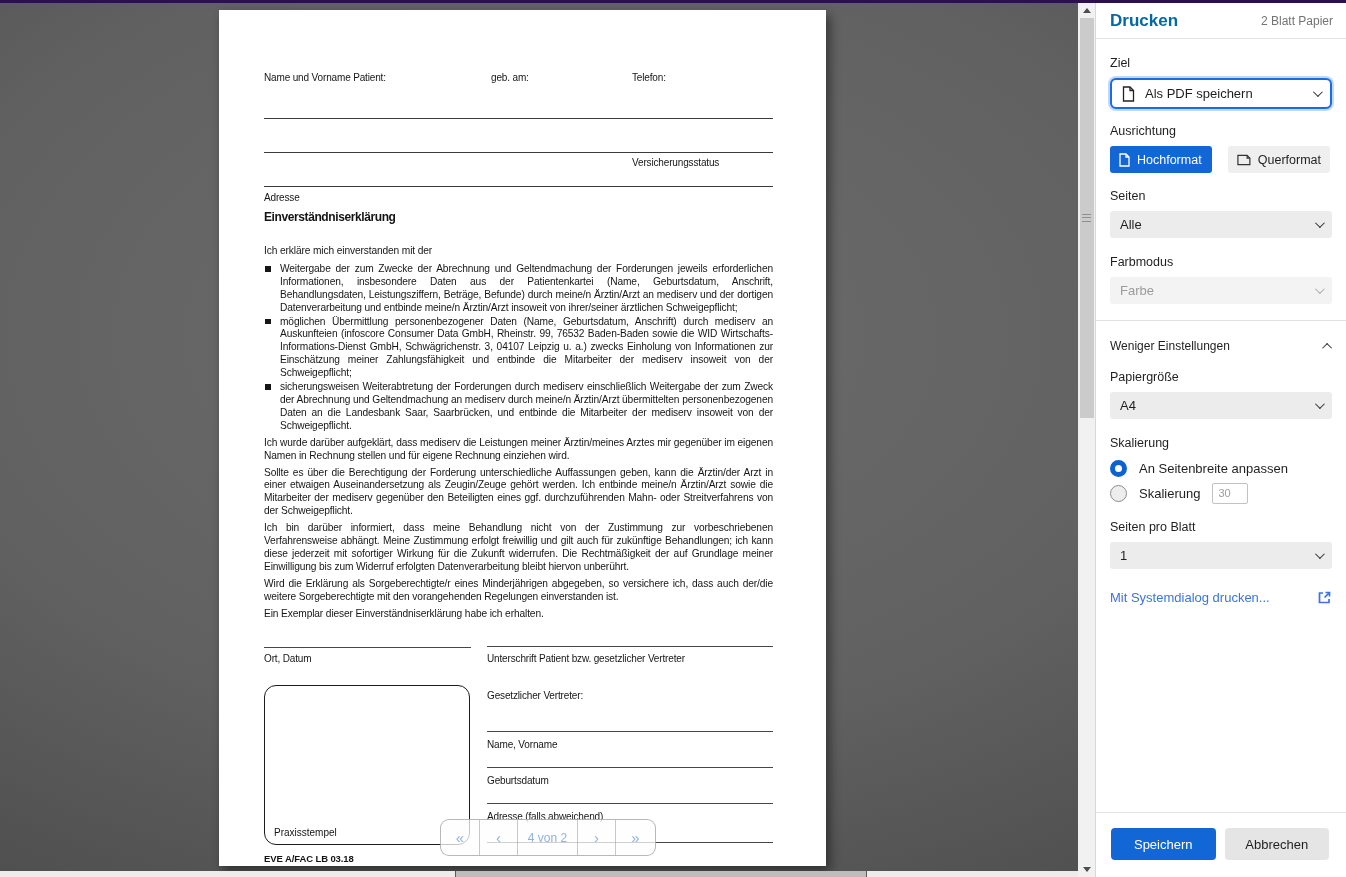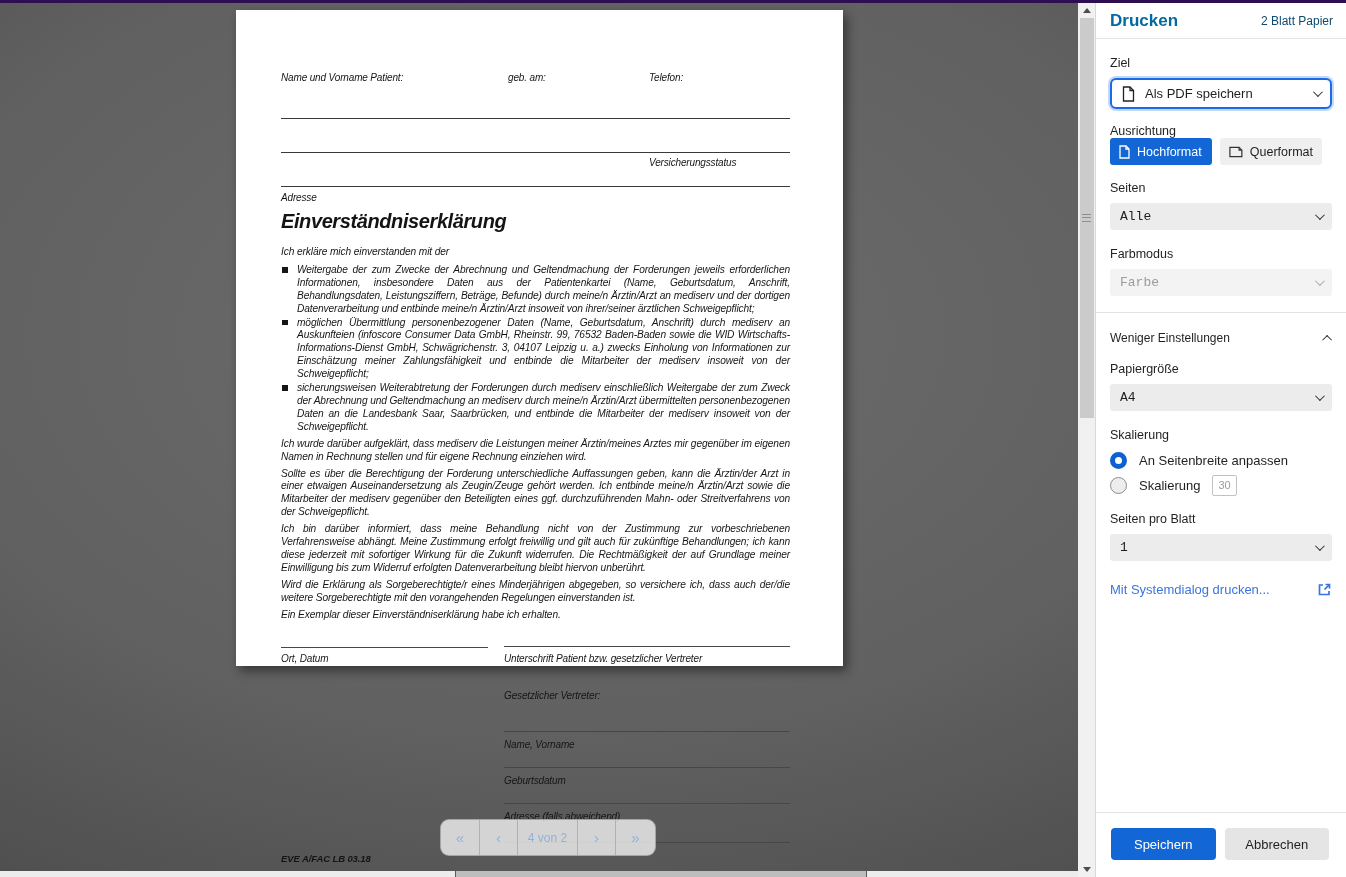--- a/index.html
+++ b/index.html
@@ -6,28 +6,28 @@
   html,body { width:1346px; height:877px; overflow:hidden; }
   body { position:relative; font-family:"Liberation Sans", sans-serif; background:#000; }
 
   
   #top-edge { position:absolute; left:0; top:0; width:1346px; height:3px; background:#2b0f4e; }
 
   
   #preview { position:absolute; left:0; top:3px; width:1078px; height:874px;
     background: radial-gradient(ellipse 130% 100% at 52% 38%, #6c6c6c 0%, #616161 45%, #4a4a4a 82%, #383838 100%); }
 
-  #paper { position:absolute; left:236px; top:7px; width:607px; height:656px; background:#fff;
-    box-shadow: 4px 5px 10px rgba(0,0,0,0.45); color:#141414;font-style:italic; }
+  #paper { position:absolute; left:219px; top:7px; width:607px; height:856px; background:#fff;
+    box-shadow: 4px 5px 10px rgba(0,0,0,0.45); color:#141414; }
 
   .p-label { position:absolute; font-size:10px; letter-spacing:-0.15px; color:#161616; white-space:nowrap; }
   .p-line  { position:absolute; height:1.3px; background:#3a3a3a; }
 
   #doc-flow { position:absolute; left:45px; top:200px; width:509px; }
-  #doc-flow h1 { font-size:20px; letter-spacing:-0.4px; font-weight:700; margin-bottom:13px; }
+  #doc-flow h1 { font-size:12px; letter-spacing:-0.4px; font-weight:700; margin-bottom:21px; }
   .doc-p, #doc-flow li { font-size:10.2px; line-height:12.9px; letter-spacing:-0.12px; text-align:justify; color:#161616; }
   #doc-intro { margin-bottom:5px; }
   #doc-flow ul { list-style:none; margin-bottom:3px; }
   #doc-flow li { position:relative; padding-left:16px; margin-bottom:1px; }
   #doc-flow li::before { content:""; position:absolute; left:1px; top:3.2px; width:5.6px; height:5.6px; background:#161616; }
   .doc-p { margin-top:4px; }
 
   .sigline { position:absolute; height:1.2px; background:#474747; }
   #stamp-box { position:absolute; left:45px; top:675px; width:206px; height:160px;
     border:1.4px solid #1c1c1c; border-radius:12px; }
@@ -56,72 +56,72 @@
   
   #hscroll { position:absolute; left:0; top:868px; width:1078px; height:6px; background:#ececec; }
   #hthumb { position:absolute; left:455px; top:0; width:412px; height:6px; background:#bdbdbd;
     border-left:1px solid #5a5a5a; border-right:1px solid #5a5a5a; }
 
   
   #dialog { position:absolute; left:1095px; top:3px; width:251px; height:874px; background:#fff;
     border-left:1px solid #d8d8d8; color:#1f1f1f; }
   .dlg-header { height:36px; display:flex; align-items:center; padding:0 13px 0 14px; border-bottom:1px solid #e4e4e4; }
   .dlg-title { flex:1; font-size:17px; font-weight:700; color:#0369a1; }
-  .dlg-sheets { font-size:12px; color:#0c4a6e; }
+  .dlg-sheets { font-size:12px; color:#737373; }
   .dlg-body { padding:0 14px; }
   .fld-label { font-size:12.5px; color:#1f1f1f; }
 
   .chev { width:7px; height:7px; border-right:1.7px solid #333; border-bottom:1.7px solid #333; display:inline-block; }
   .chev-down { transform:rotate(45deg) translateY(-2px); }
   .chev-up   { transform:rotate(225deg) translateY(-2px); }
   .chev-dim  { border-color:#ababab; }
 
   .dd { height:27px; background:#ececec; border-radius:3px; display:flex; align-items:center;
         padding:0 10px; font-size:13px; color:#1f1f1f; cursor:default; }
   .dd .spacer { flex:1; }
   .dd-disabled { background:#f3f3f3; color:#9b9b9b;text-align:center; }
 
   #target-dd { height:31px; background:#fff; border:2px solid #1b6be8; border-radius:6px;
     box-shadow:0 0 0 2px rgba(84,141,238,0.35); display:flex; align-items:center; gap:10px;
     padding:0 10px; font-size:13px; margin-top:8px; }
   #target-dd .spacer { flex:1; }
 
-  #orient-row { display:flex; gap:8px; }
+  #orient-row { display:flex; gap:16px; margin-top:8px; }
   .orient-btn { width:102px; height:27px; display:flex; align-items:center; gap:7px; padding:0 9px;
     font-size:12.5px; border-radius:3px; cursor:default; }
   #portrait-btn { background:#1266d5; color:#fff; }
   #landscape-btn { background:#efefef; color:#1f1f1f; }
 
   .section-divider { height:1px; background:#e2e2e2; margin:16px -14px 0; }
   #fewer-row { margin-top:18px; display:flex; align-items:center; justify-content:space-between; font-size:12px; cursor:default; }
 
   .radio-row { display:flex; align-items:center; gap:12px; }
   .radio { width:17px; height:17px; border-radius:50%; flex:0 0 auto; }
   .radio-on  { border:5px solid #0d62d2; background:#fff; }
   .radio-off { border:1px solid #8d8d8d; background:#ededed; }
   .radio-label { font-size:13px; }
 
-  #scale-input { width:25px; height:21px; border:1px solid #c2c2c2; border-radius:2px; display:flex; overflow:hidden; background:#fff;gap:16px; }
+  #scale-input { width:36px; height:21px; border:1px solid #c2c2c2; border-radius:2px; display:flex; overflow:hidden; background:#fff;gap:16px; }
   #scale-input .val { flex:1; font-size:11px; color:#9c9c9c; padding:3px 0 0 5px; }
   #scale-input .spin { width:11px; border-left:1px solid #d9d9d9; display:flex; flex-direction:column; align-items:center; justify-content:center; gap:3px; }
   .tiny-chev { width:4.5px; height:4.5px; border-right:1.2px solid #a8a8a8; border-bottom:1.2px solid #a8a8a8; }
   .tc-up { transform:rotate(225deg); } .tc-down { transform:rotate(45deg); }
 
   #sysdlg-row { margin-top:21px; display:flex; align-items:center; justify-content:space-between;
     color:#3b74e0; font-size:13px; cursor:pointer; }
 
   .dlg-footer { position:absolute; left:0; right:0; bottom:0; border-top:1px solid #e4e4e4;
     padding:15px 17px 17px 15px; display:flex; gap:9px; background:#fff; }
   .dlg-footer button { flex:1; height:32px; border:none; border-radius:4px; font-size:13px;
     font-family:"Liberation Sans", sans-serif; cursor:pointer; }
   #save-btn { background:#1266d5; color:#fff; }
   #cancel-btn { background:#e5e5e5; color:#1f1f1f; }
 
   .mt17 { margin-top:17px; } .mt16 { margin-top:16px; } .mt15 { margin-top:15px; }
-  .mt8 { margin-top:8px;font-family:Liberation Mono, monospace; } .mt6 { margin-top:6px; } .mt10 { margin-top:10px; }
+  .mt8 { margin-top:8px; } .mt6 { margin-top:6px; } .mt10 { margin-top:10px; }
 </style>
 </head>
 <body>
 
 <div id="top-edge"></div>
 
 <div id="preview">
 
   <div id="paper">
 
@@ -147,20 +147,23 @@
       <p class="doc-p">Ich bin darüber informiert, dass meine Behandlung nicht von der Zustimmung zur vorbeschriebenen Verfahrensweise abhängt. Meine Zustimmung erfolgt freiwillig und gilt auch für zukünftige Behandlungen; ich kann diese jederzeit mit sofortiger Wirkung für die Zukunft widerrufen. Die Rechtmäßigkeit der auf Grundlage meiner Einwilligung bis zum Widerruf erfolgten Datenverarbeitung bleibt hiervon unberührt.</p>
       <p class="doc-p">Wird die Erklärung als Sorgeberechtigte/r eines Minderjährigen abgegeben, so versichere ich, dass auch der/die weitere Sorgeberechtigte mit den vorangehenden Regelungen einverstanden ist.</p>
       <p class="doc-p">Ein Exemplar dieser Einverständniserklärung habe ich erhalten.</p>
     </div>
 
     <div class="sigline" style="left:45px; top:637px; width:207px;"></div>
     <div class="sigline" style="left:268px; top:636px; width:286px;"></div>
     <span class="p-label" style="left:45px; top:643px;">Ort, Datum</span>
     <span class="p-label" style="left:268px; top:643px;">Unterschrift Patient bzw. gesetzlicher Vertreter</span>
 
+    <div id="stamp-box">
+      <span>Praxisstempel</span>
+    </div>
 
     <span class="p-label" style="left:268px; top:680px;">Gesetzlicher Vertreter:</span>
     <div class="sigline" style="left:268px; top:721px; width:286px;"></div>
     <span class="p-label" style="left:268px; top:729px;">Name, Vorname</span>
     <div class="sigline" style="left:268px; top:757px; width:286px;"></div>
     <span class="p-label" style="left:268px; top:765px;">Geburtsdatum</span>
     <div class="sigline" style="left:268px; top:793px; width:286px;"></div>
     <span class="p-label" style="left:268px; top:801px;">Adresse (falls abweichend)</span>
     <div class="sigline" style="left:268px; top:832px; width:286px;"></div>
 

